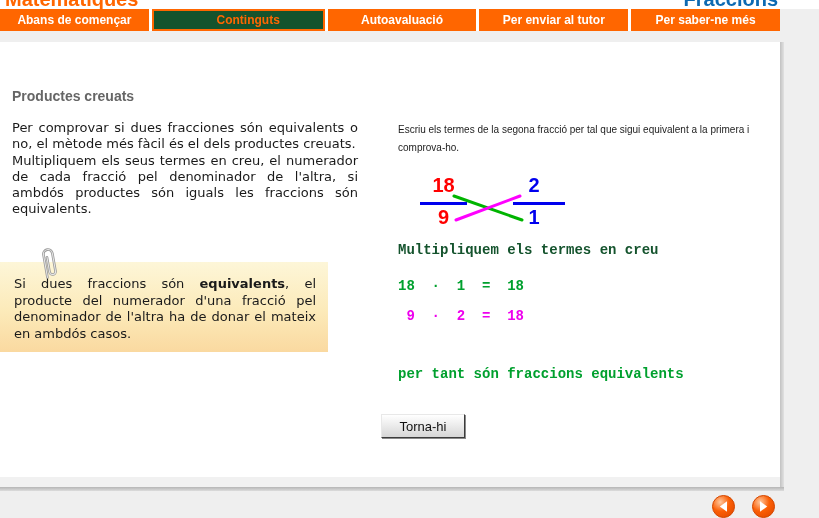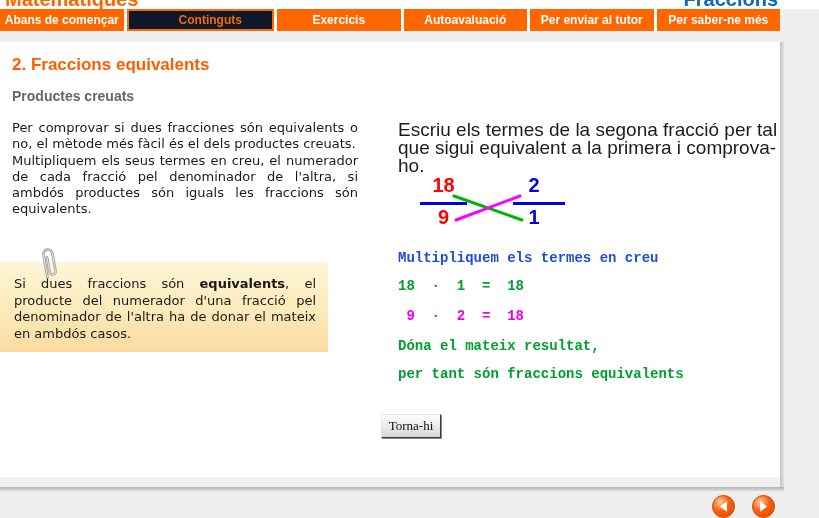--- a/index.html
+++ b/index.html
@@ -14,21 +14,21 @@
   .unit-title { position:absolute; right:41px; top:-12px; font-family:"Liberation Sans", sans-serif;
                 font-size:20px; font-weight:bold; color:#0d6ab2; }
 
   
   .nav { position:absolute; left:0; top:9px; width:780px; height:22px; background:#ffffff;
          display:flex; }
   .tab { flex:1; margin-right:3px; background:#ff6600; color:#ffffff;
          font-family:"Liberation Sans", sans-serif; font-size:12px; font-weight:bold;
          display:flex; align-items:center; justify-content:center; cursor:pointer; }
   .tab:last-child { margin-right:0; }
-  .tab.active { background:#0f172a; color:#ff6600; border:2px solid #ff6600;padding-left:20px; }
+  .tab.active { background:#14532d; color:#ff6600; border:2px solid #ff6600;padding-left:20px; }
 
   
   .panel { position:absolute; left:0; top:42px; width:780px; height:435px; background:#ffffff; }
   .panel-right-border { position:absolute; left:780px; top:42px; width:4px; height:448px;
                         background:linear-gradient(90deg,#c2c2c2,#e2e2e2); }
   .panel-strip  { position:absolute; left:0; top:477px; width:780px; height:10px; background:#f1f1f1; }
   .panel-bottom-border { position:absolute; left:0; top:487px; width:784px; height:4px;
                          background:linear-gradient(180deg,#b5b5b5,#dcdcdc); }
 
   .section-title { position:absolute; left:12px; top:13px; font-family:"Liberation Sans", sans-serif;
@@ -51,45 +51,45 @@
                   background:#eef0d9; border:1px solid #a9a999; }
   .exercise-label { position:absolute; right:54px; top:12px; font-size:13px; color:#1a1a1a; }
   .pencil-btn { position:absolute; right:10px; top:6px; width:38px; height:40px;
                 border:1px solid #7a7a7a; border-radius:6px;
                 background:linear-gradient(135deg,#f7f7f7 0%, #d9d9d9 45%, #a8a8a8 100%);
                 box-shadow:inset 1px 1px 0 #ffffff; cursor:pointer; display:flex;
                 align-items:center; justify-content:center; }
 
   
   .question { position:absolute; left:398px; top:79px; width:392px;
-              font-family:"Liberation Sans", sans-serif; font-size:19px; color:#1c1c1c;
+              font-family:"Liberation Sans", sans-serif; font-size:10px; color:#1c1c1c;
               line-height:18px; }
 
   .fraction-diagram { position:absolute; left:410px; top:128px; width:160px; height:64px; }
   .frac-num { position:absolute; font-family:"Liberation Sans", sans-serif; font-size:20px;
               font-weight:bold; text-align:center; }
   .frac-bar { position:absolute; height:3px; background:#0000ee; }
   .n1 { left:10px; width:47px; top:4px;  color:#ff0000; }
   .d1 { left:10px; width:47px; top:36px; color:#ff0000; }
   .n2 { left:100px; width:48px; top:4px;  color:#0000ee; }
   .d2 { left:100px; width:48px; top:36px; color:#0000ee; }
   .b1 { left:10px;  width:47px; top:32px; }
   .b2 { left:103px; width:52px; top:32px; }
   .cross-svg { position:absolute; left:0; top:0; }
 
   .work-line { position:absolute; left:398px; font-family:"Liberation Mono", monospace;
                font-size:14px; font-weight:bold; white-space:pre; }
-  .w-title { top:208px; color:#1d4ed8; }
+  .w-title { top:200px; color:#14532d; }
   .w-p1 { top:236px; color:#00a02e; }
   .w-p2 { top:266px; color:#ee00ee; }
   .w-c1 { top:296px; color:#00a02e; }
   .w-c2 { top:324px; color:#00a02e; }
 
-  .retry-btn { position:absolute; left:381px; top:372px; width:60px; height:24px;
-               font-family:Liberation Serif, serif; font-size:13px; color:#111;
+  .retry-btn { position:absolute; left:381px; top:372px; width:84px; height:24px;
+               font-family:Liberation Sans, sans-serif; font-size:13px; color:#111;
                background:linear-gradient(180deg,#ffffff,#d6d6d6);
                border:1px solid; border-color:#e8e8e8 #3c3c3c #3c3c3c #e8e8e8;
                box-shadow:1px 1px 0 #8a8a8a; cursor:pointer; }
 
   
   .nav-circle { position:absolute; width:23px; height:23px; cursor:pointer; }
   .prev-circle { left:712px; top:495px; }
   .next-circle { left:752px; top:495px; }
 </style>
 </head>
@@ -98,29 +98,27 @@
 <div id="stage">
 
   <div class="topbar">
     <span class="site-title">Matemàtiques</span>
     <span class="unit-title">Fraccions</span>
   </div>
 
   <div class="nav">
     <div class="tab">Abans de començar</div>
     <div class="tab active">Continguts</div>
-    <div class="tab">Exercicis</div>
     <div class="tab">Autoavaluació</div>
     <div class="tab">Per enviar al tutor</div>
     <div class="tab">Per saber-ne més</div>
   </div>
 
   <div class="panel">
 
-    <div class="section-title">2. Fraccions equivalents</div>
     <div class="subsection-title">Productes creuats</div>
 
     <div class="intro">
       <p>Per comprovar si dues fracciones són equivalents o no, el mètode més fàcil és el dels productes creuats.</p>
       <p>Multipliquem els seus termes en creu, el numerador de cada fracció pel denominador de l'altra, si ambdós productes són iguals les fraccions són equivalents.</p>
     </div>
 
     <div class="note-box"><span>Si dues fraccions són </span><b>equivalents</b><span>, el producte del numerador d'una fracció pel denominador de l'altra ha de donar el mateix en ambdós casos.</span></div>
     <svg class="paperclip" viewBox="0 0 22 36">
       <g transform="rotate(-10 11 18)">
@@ -141,21 +139,20 @@
       <div class="frac-num d2">1</div>
       <svg class="cross-svg" width="160" height="64">
         <line x1="44" y1="26" x2="112" y2="50" stroke="#00b400" stroke-width="3" stroke-linecap="round"></line>
         <line x1="46" y1="50" x2="110" y2="26" stroke="#ff00ff" stroke-width="3" stroke-linecap="round"></line>
       </svg>
     </div>
 
     <div class="work-line w-title">Multipliquem els termes en creu</div>
     <div class="work-line w-p1">18  ·  1  =  18</div>
     <div class="work-line w-p2"> 9  ·  2  =  18</div>
-    <div class="work-line w-c1">Dóna el mateix resultat,</div>
     <div class="work-line w-c2">per tant són fraccions equivalents</div>
 
     <button class="retry-btn">Torna-hi</button>
   </div>
 
   <div class="panel-strip"></div>
   <div class="panel-right-border"></div>
   <div class="panel-bottom-border"></div>
 
   <svg class="nav-circle prev-circle" viewBox="0 0 23 23">

